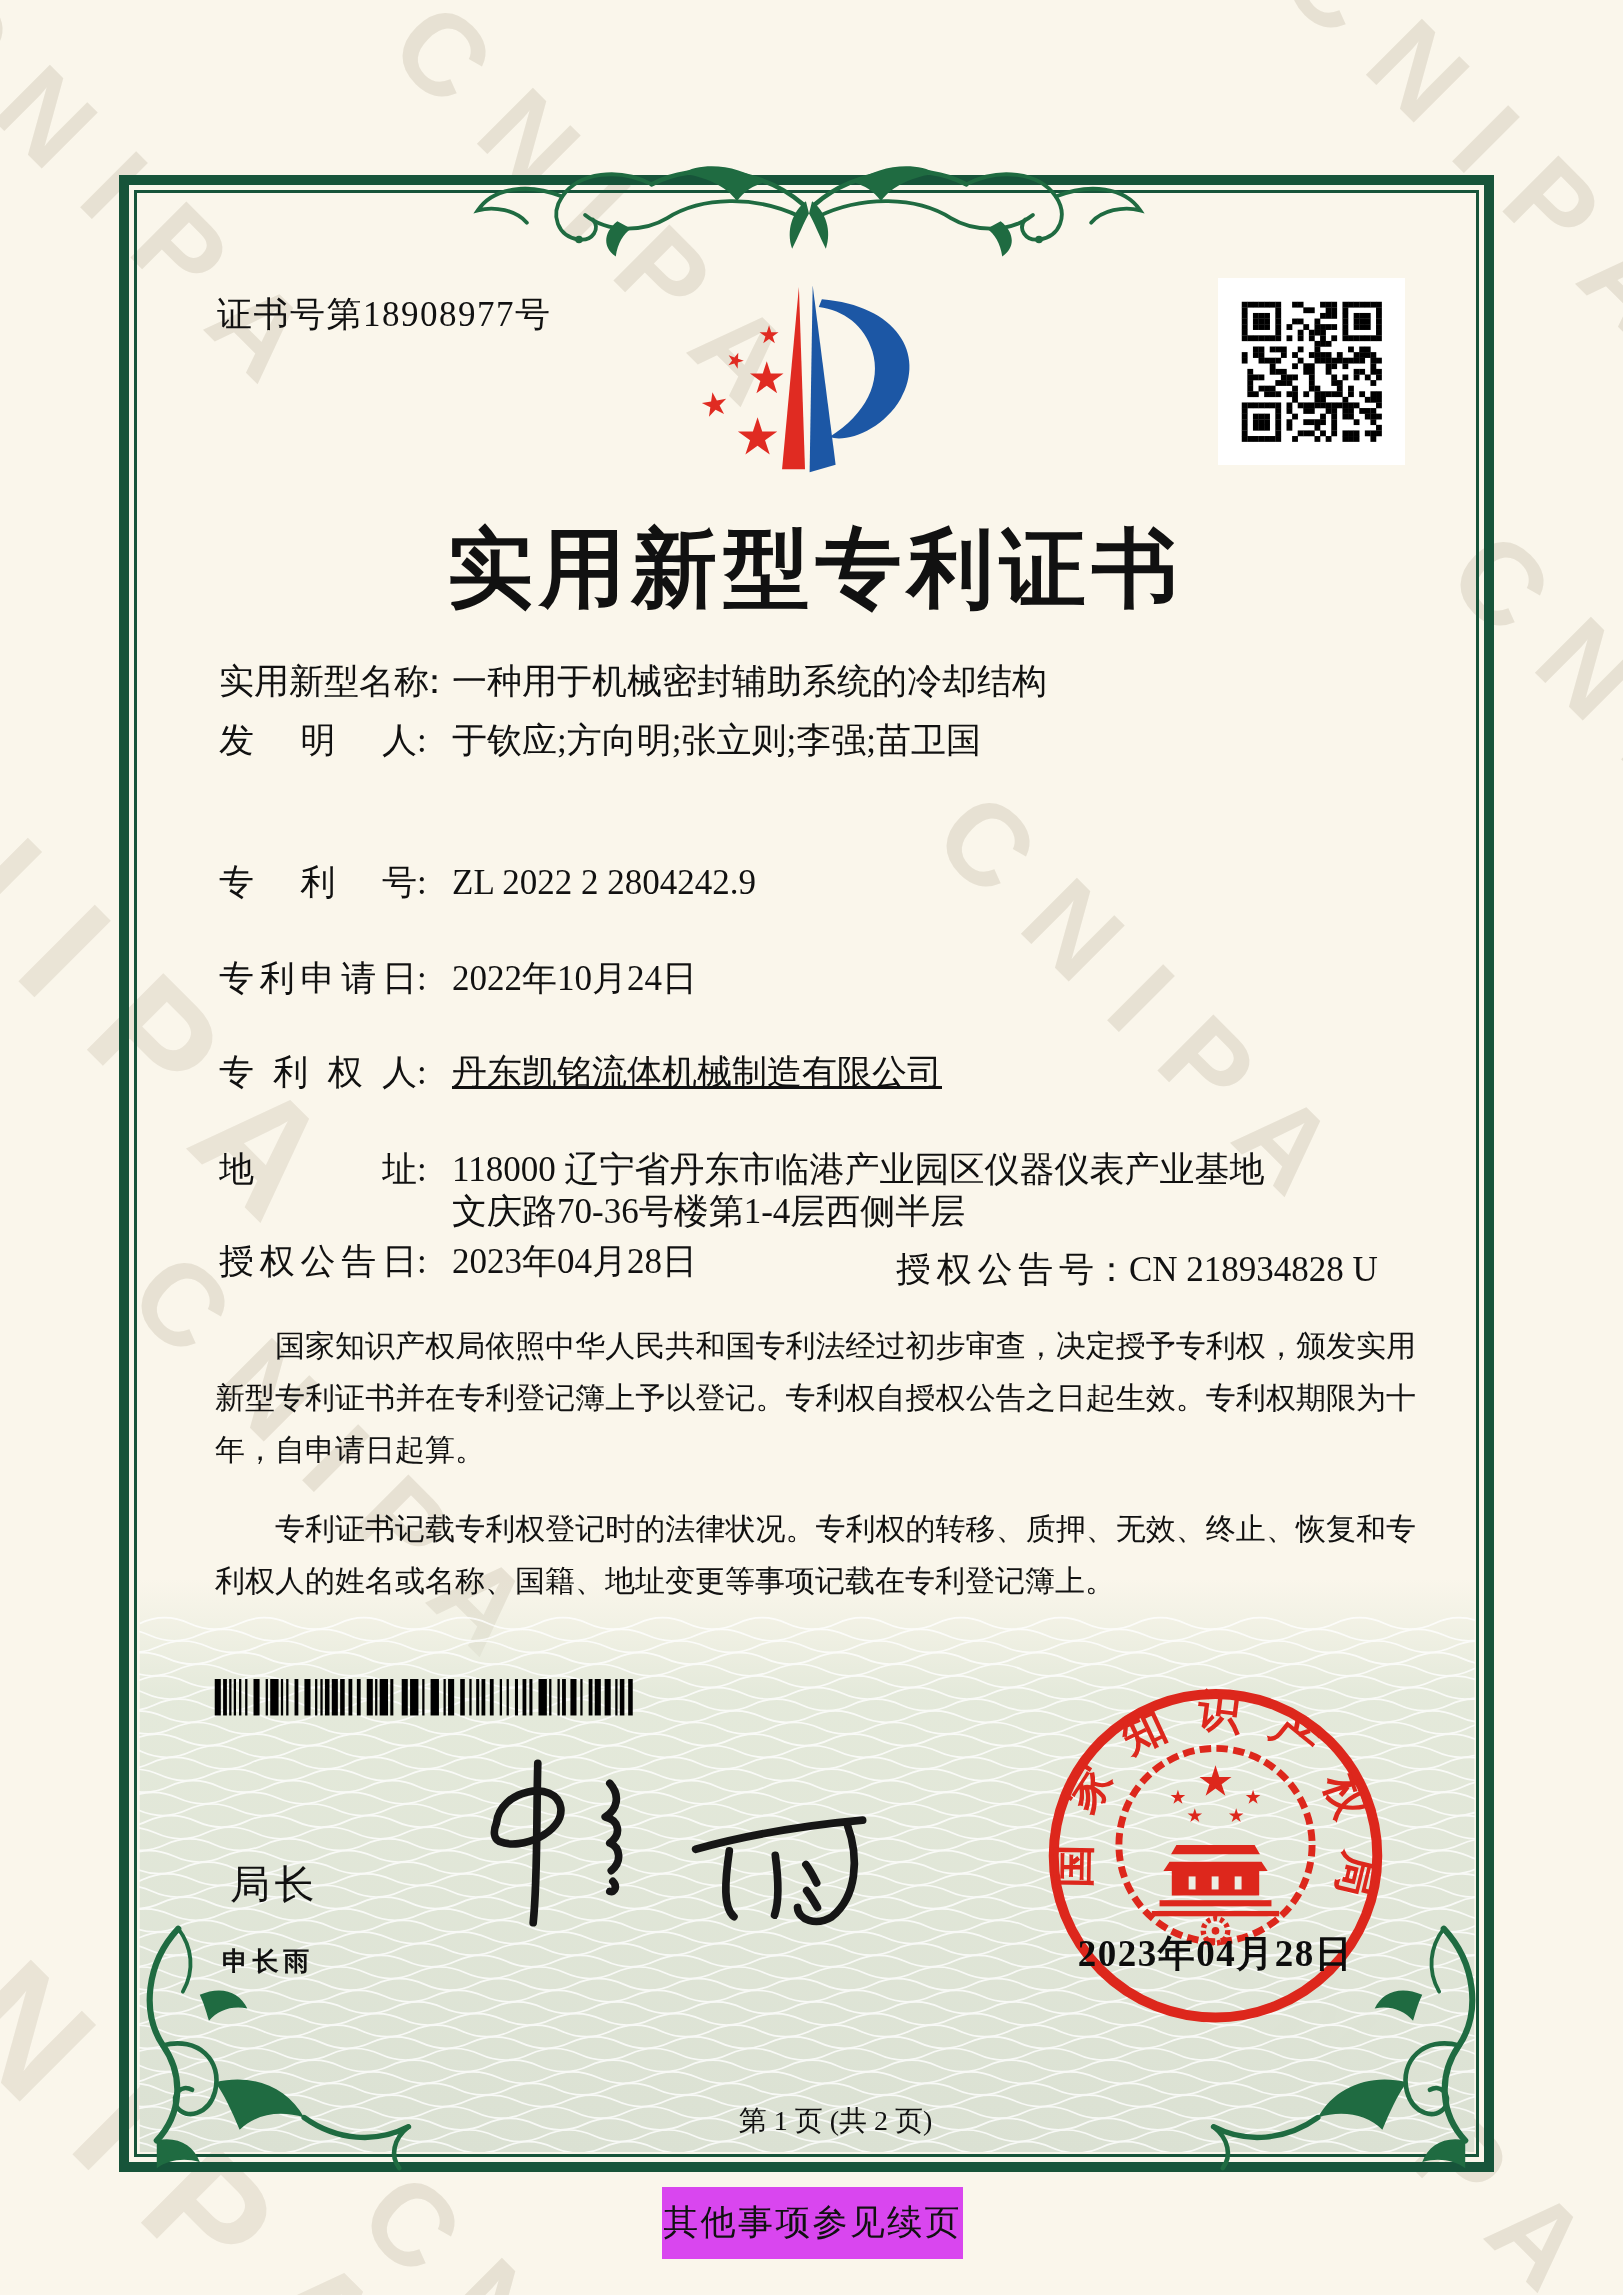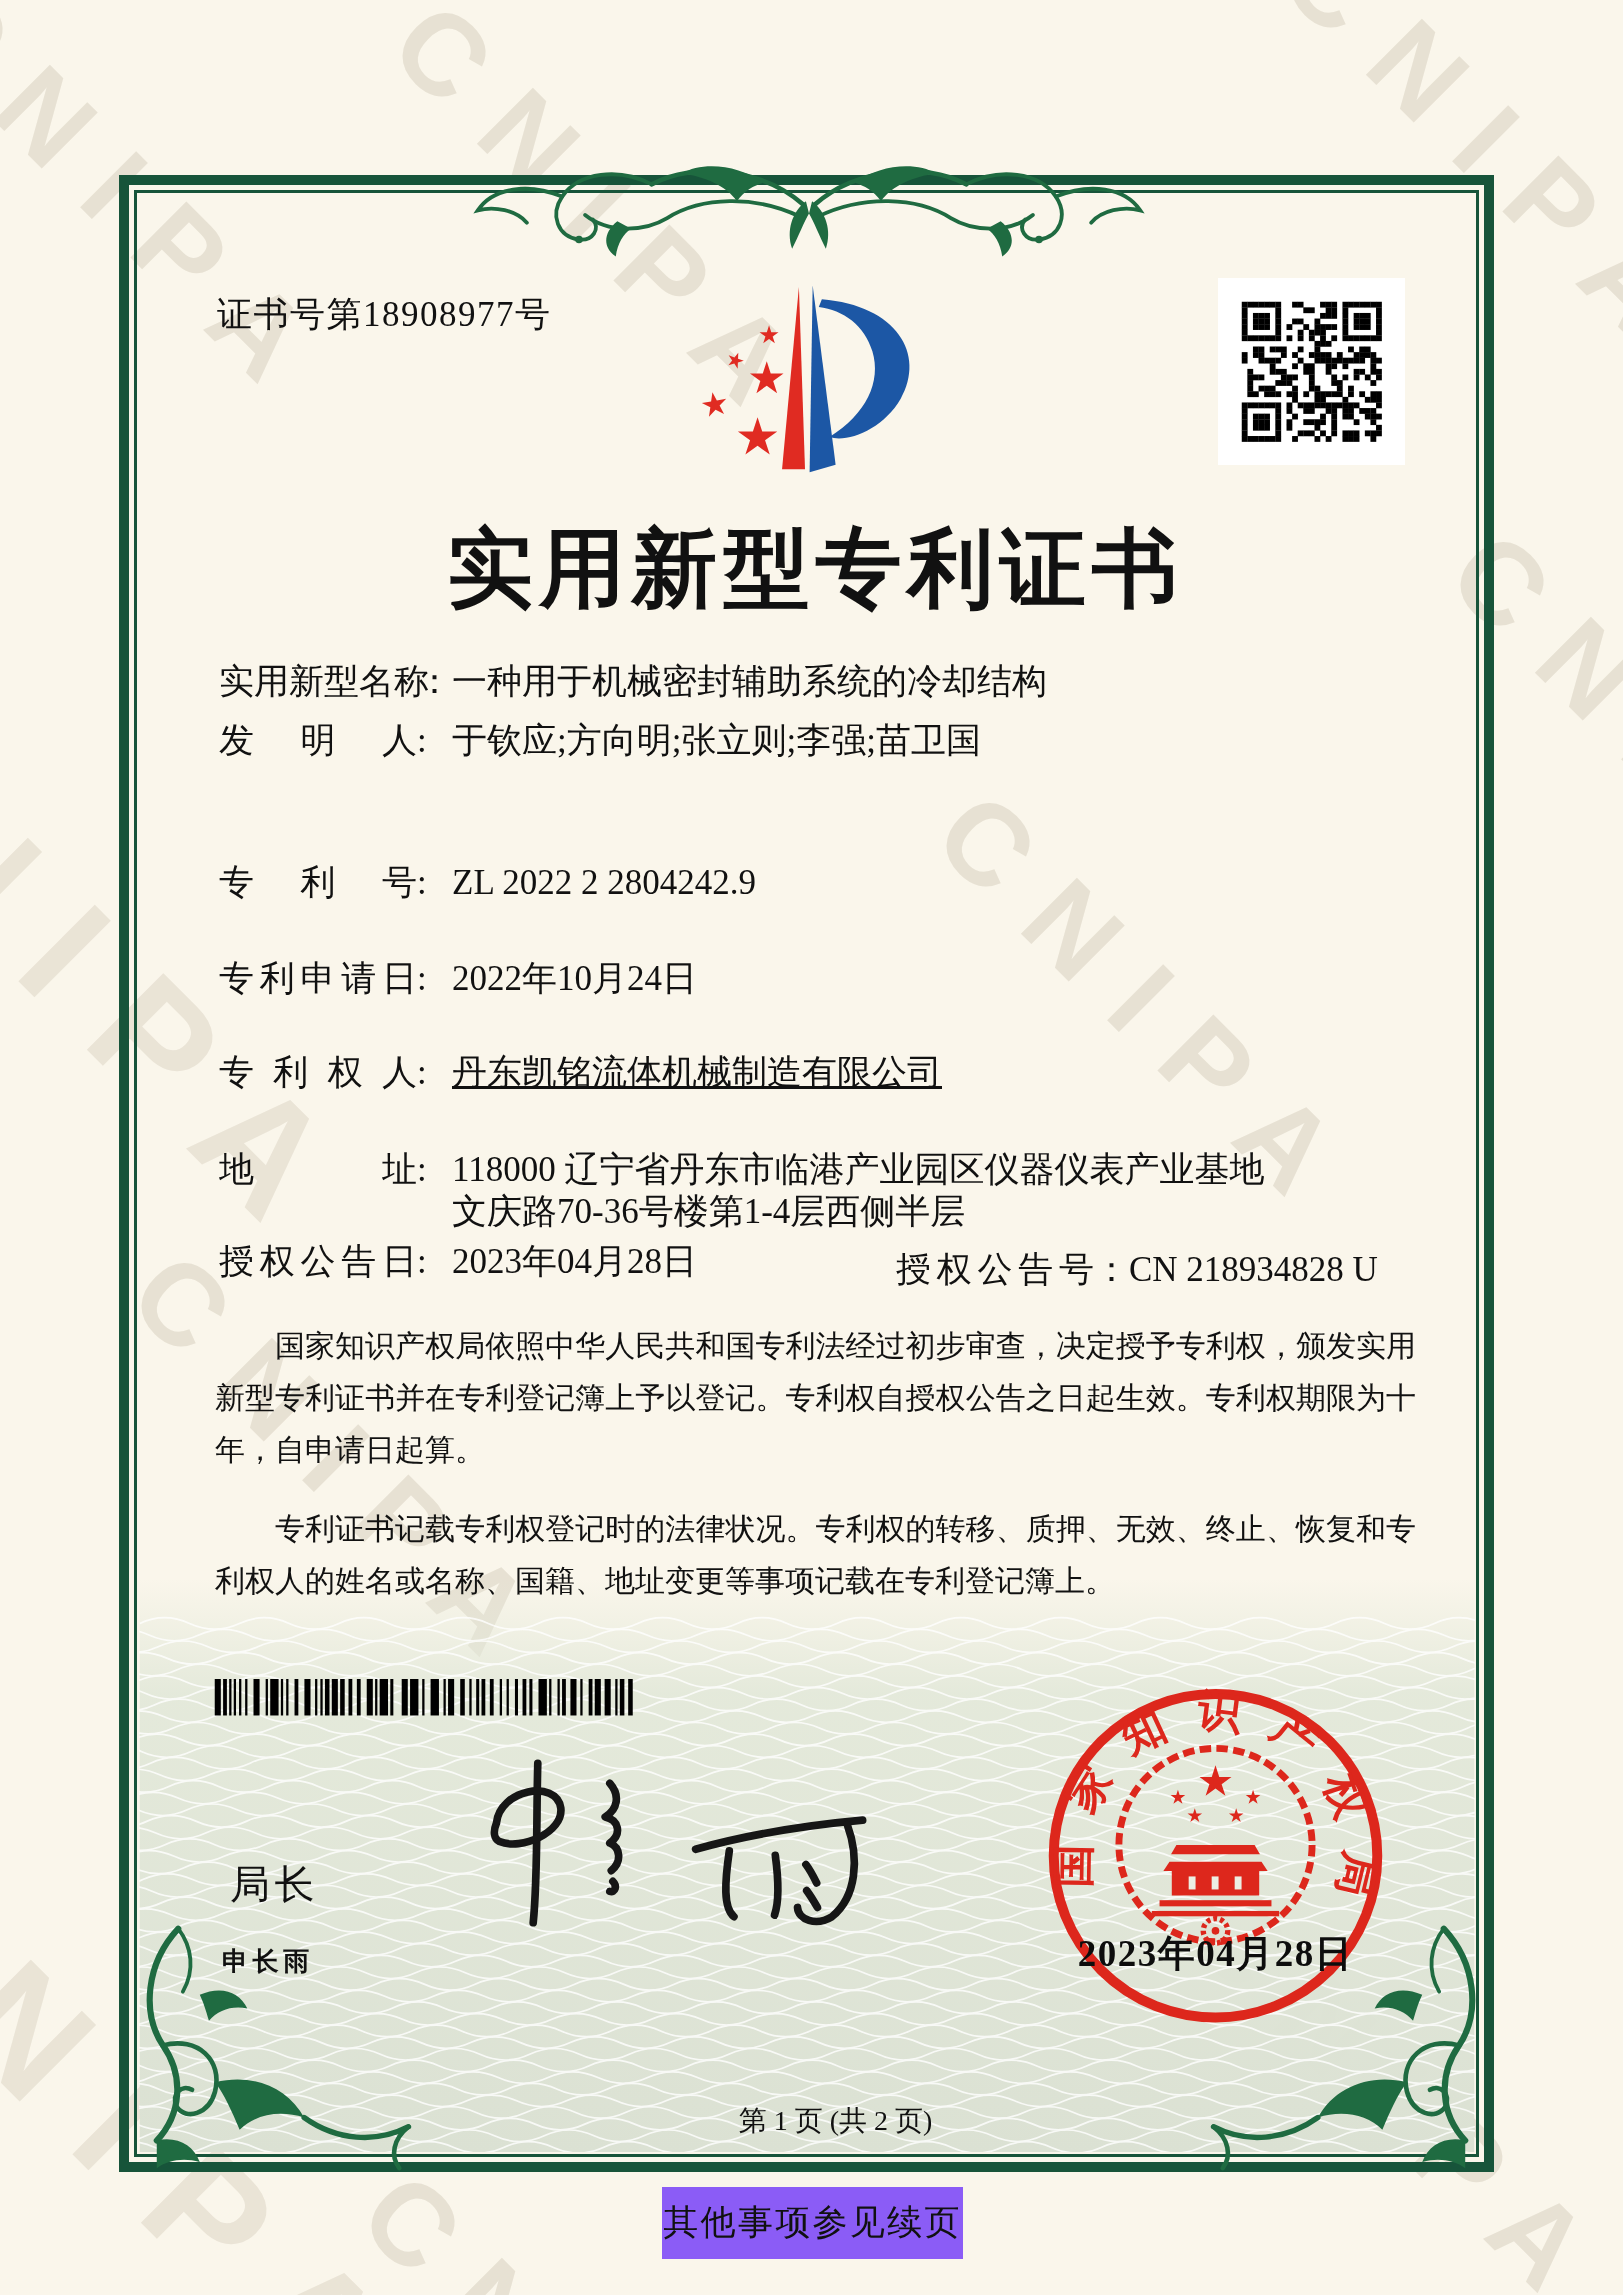--- a/index.html
+++ b/index.html
@@ -53,21 +53,21 @@
   #row-grant{top:1238px;}
   #grant-no-group{position:absolute;left:652px;top:8px;margin-left:25px;}
   #grant-no-group .flabel{width:198px;}
   #legal{left:215px;top:1320px;width:1201px;font-size:30px;line-height:1.74;text-align:justify;}
   #legal p{margin:0 0 26px 0;text-indent:2em;}
   #director-label{left:230px;top:1857px;font-size:40px;font-weight:400;font-family:"Liberation Sans","DejaVu Sans",sans-serif;letter-spacing:4.6px;}
   #director-name{left:222px;top:1944px;font-size:26px;font-weight:700;font-family:"Liberation Sans","DejaVu Sans",sans-serif;letter-spacing:4.6px;}
   #seal-date{left:1043px;top:1929px;width:345px;text-align:center;font-size:37px;font-weight:700;letter-spacing:1.5px;color:#0d0d0d;z-index:7;}
   #page-info{left:0;right:0;top:2102px;text-align:center;font-size:28px;z-index:5;padding-left:48px;}
   #continuation-box{
-    left:662px;top:2187px;width:301px;height:72px;background:#8b5cf6;
+    left:662px;top:2187px;width:301px;height:72px;background:#d946ef;
     text-align:center;font-size:35px;line-height:72px;letter-spacing:2.3px;z-index:5;
   }
 </style>
 </head>
 <body>
 
 <div class="wm" style="left:-23px;top:-46px;">CNIPA</div>
 <div class="wm" style="left:460px;top:-23px;">CNIPA</div>
 <div class="wm" style="left:1349px;top:-92px;">CNIPA</div>
 <div class="wm" style="left:1004px;top:767px;">CNIPA</div>

